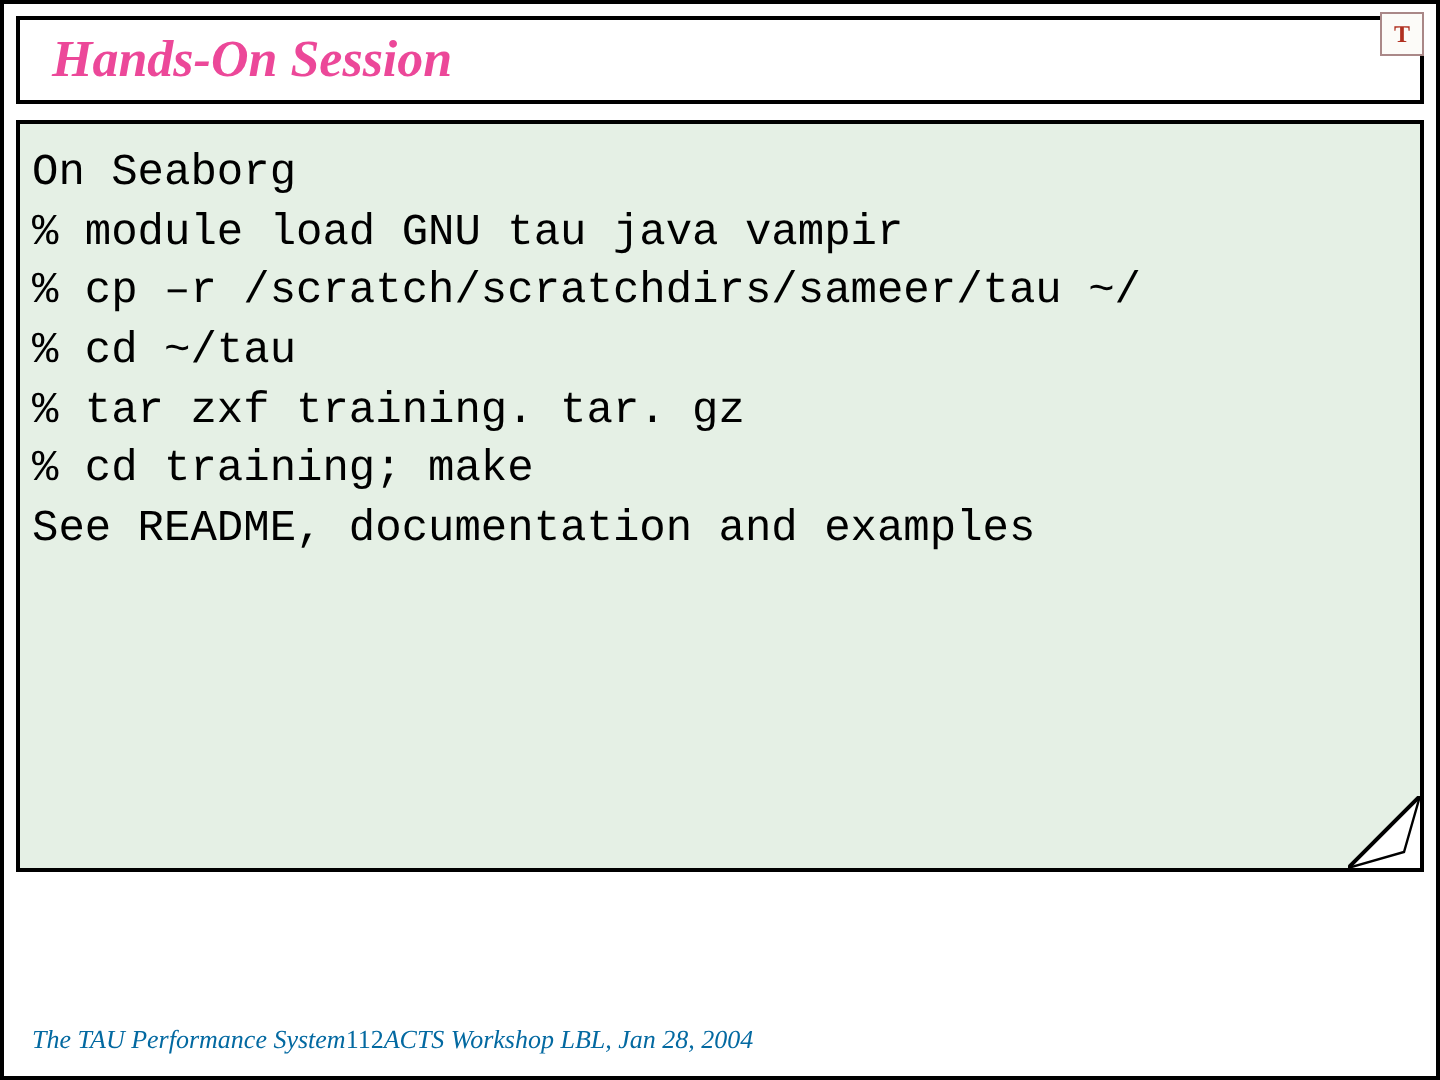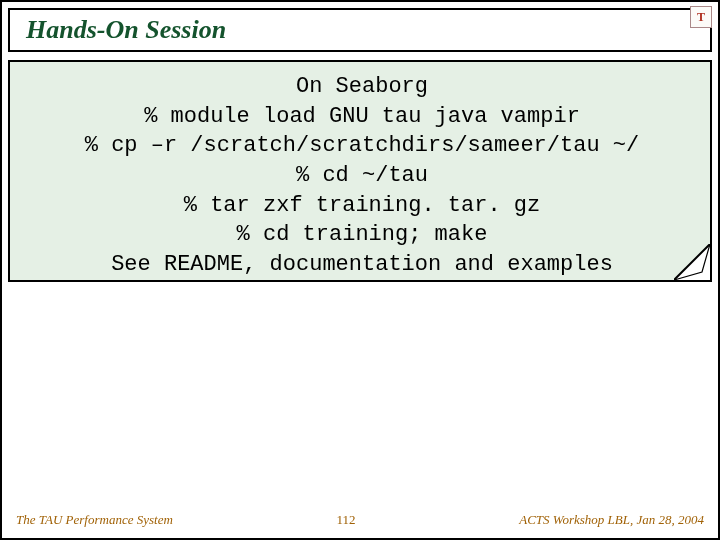--- a/index.html
+++ b/index.html
@@ -27,21 +27,21 @@
     background: #fff;
     display: flex;
     align-items: center;
     padding-left: 16px;
   }
   .title {
     font-family: "Times New Roman", Times, serif;
     font-weight: bold;
     font-style: italic;
     font-size: 26px;
-    color: #14532d;
+    color: #ec4899;
   }
   .logo-badge {
     position: absolute;
     top: 4px;
     right: 6px;
     width: 22px;
     height: 22px;
     border: 1px solid #a88;
     background: #fcfbf8;
     display: flex;
@@ -52,25 +52,24 @@
     font-family: Georgia, serif;
     font-size: 12px;
     color: #b03020;
     font-weight: bold;
   }
   .code-panel {
     position: absolute;
     top: 58px;
     left: 6px;
     right: 6px;
-    height: 222px;
+    height: 376px;
     border: 2px solid #000;
     background: #e5f0e5;
-    padding: 10px 14px 10px 18px;
-    text-align: center;
+    padding: 10px 14px 10px 6px;
   }
   .code-panel pre {
     font-family: "Courier New", Courier, monospace;
     font-size: 22px;
     line-height: 1.35;
     color: #000;
     white-space: pre;
   }
   .fold-corner {
     position: absolute;
@@ -88,26 +87,25 @@
     width: 36px;
     height: 36px;
     pointer-events: none;
   }
   .footer {
     position: absolute;
     bottom: 10px;
     left: 14px;
     right: 14px;
     display: flex;
-    justify-content: space-between;
     align-items: flex-end;
     font-family: "Times New Roman", Times, serif;
     font-size: 13px;
     font-style: italic;
-    color: #a16207;
+    color: #0369a1;
   }
   .footer .left { text-align: left; }
   .footer .center { text-align: center; font-style: normal; }
   .footer .right { text-align: right; }
 </style>
 </head>
 <body>
 
 <div class="slide">
 

